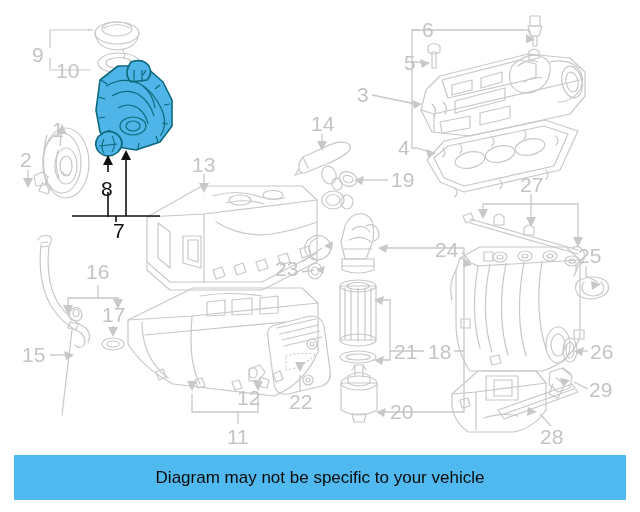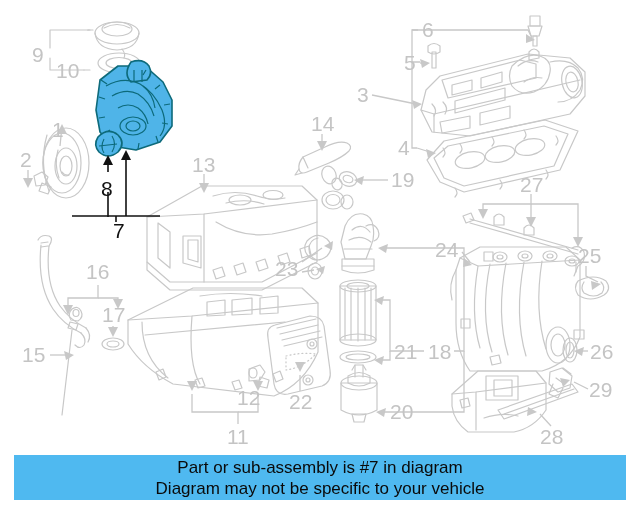--- a/index.html
+++ b/index.html
@@ -467,17 +467,16 @@
       <text class="callout" x="435" y="257">24</text>
       <text class="callout" x="578" y="263">25</text>
       <text class="callout" x="590" y="359">26</text>
       <text class="callout" x="520" y="192">27</text>
       <text class="callout" x="540" y="444">28</text>
       <text class="callout" x="589" y="397">29</text>
     </g>
   </svg>
 
   <div id="notice-banner">
-    <div class="banner-line">Part or sub-assembly is #7 in diagram</div>
     <div class="banner-line">Diagram may not be specific to your vehicle</div>
   </div>
 
 </div>
 
 </body></html>

